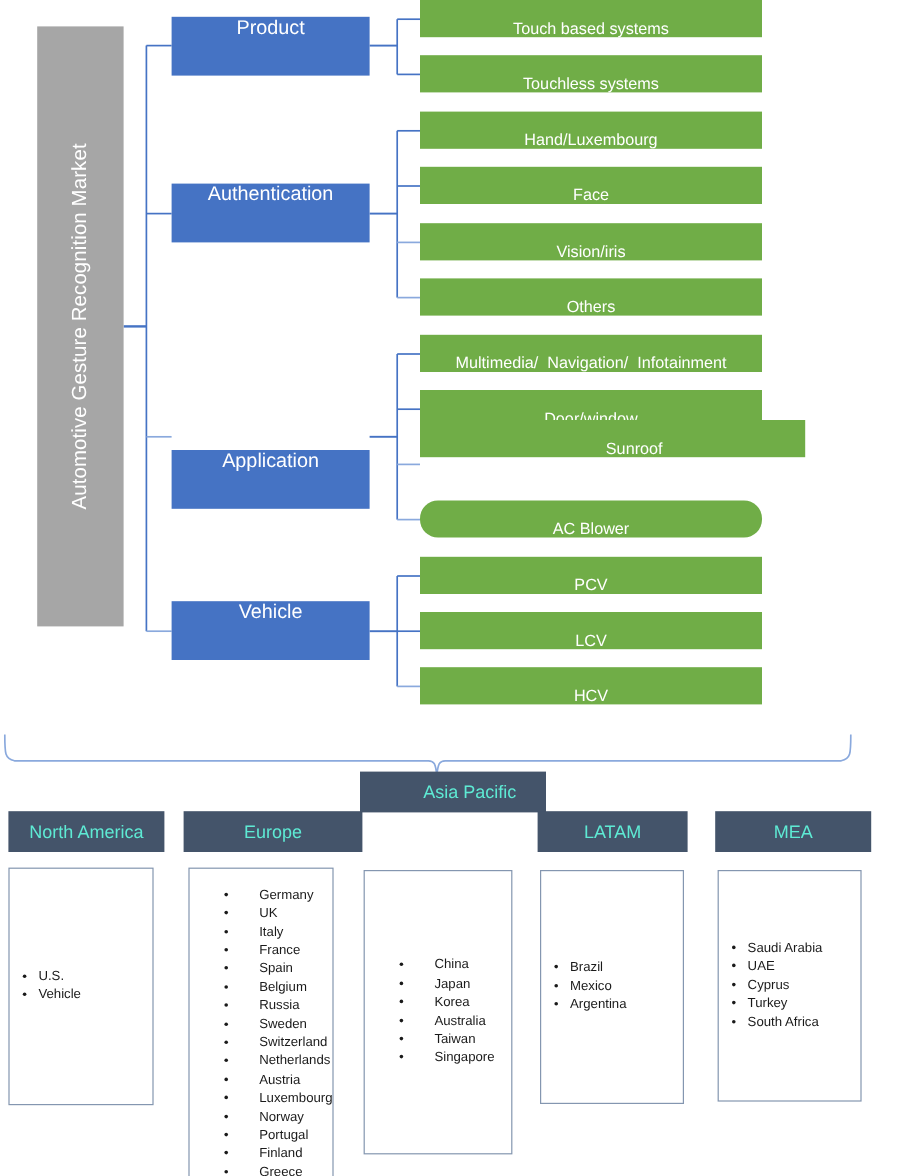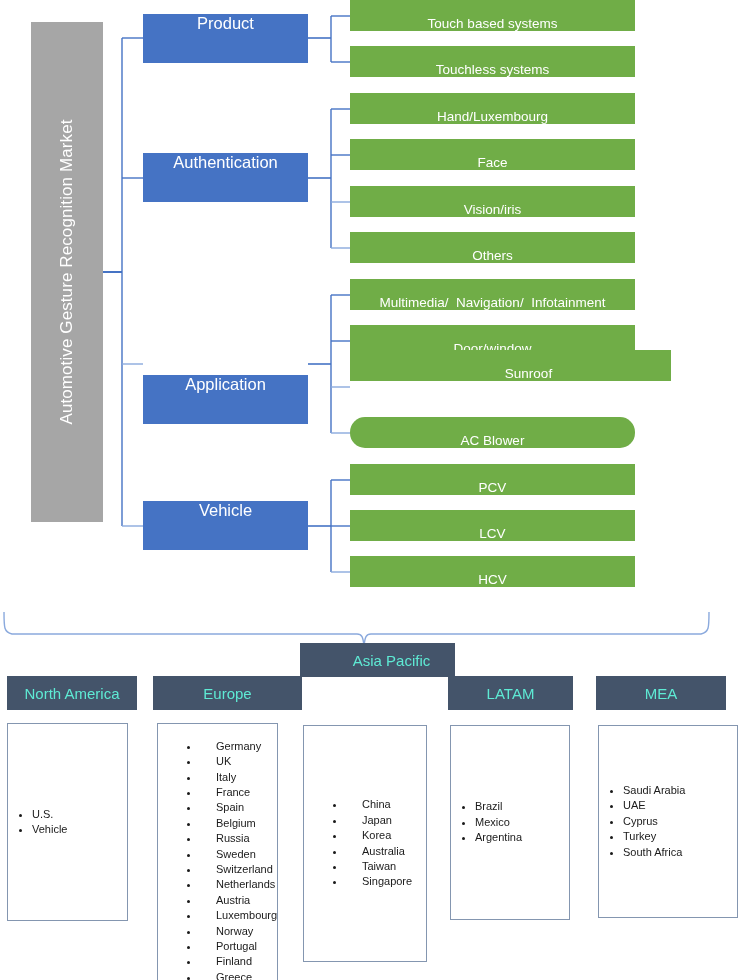--- a/index.html
+++ b/index.html
@@ -238,21 +238,21 @@
       <div class="region-body" style="left: 450px; width: 120px; top: 725px; height: 195px;">
         <ul>
           <li>Brazil</li>
           <li>Mexico</li>
           <li>Argentina</li>
         </ul>
       </div>
       <div class="region-head" style="left: 596px; width: 130px; top: 676px;">
         <span>MEA</span>
       </div>
-      <div class="region-body" style="left: 598px; width: 140px; top: 725px; height: 193px;">
+      <div class="region-body" style="left: 598px; width: 120px; top: 725px; height: 193px;">
         <ul>
           <li>Saudi Arabia</li>
           <li>UAE</li>
           <li>Cyprus</li>
           <li>Turkey</li>
           <li>South Africa</li>
         </ul>
       </div>
     </div>
 

